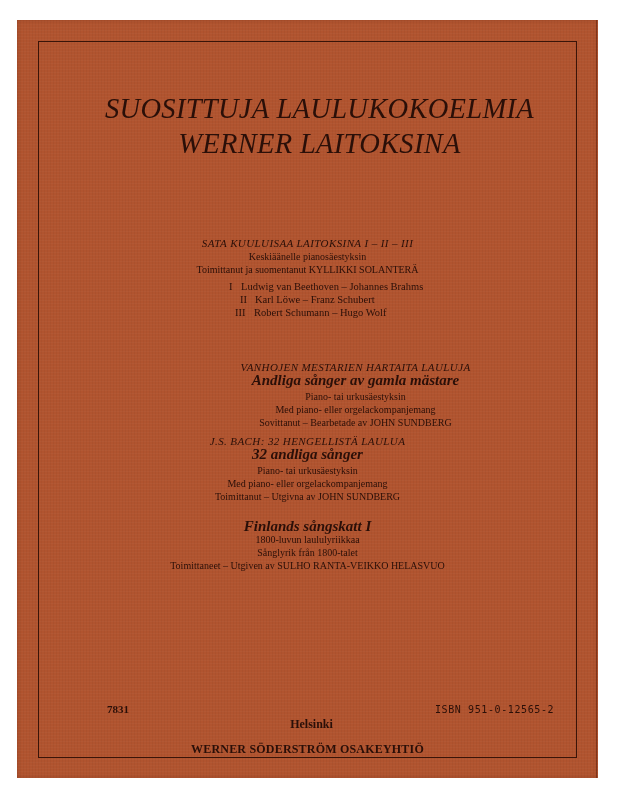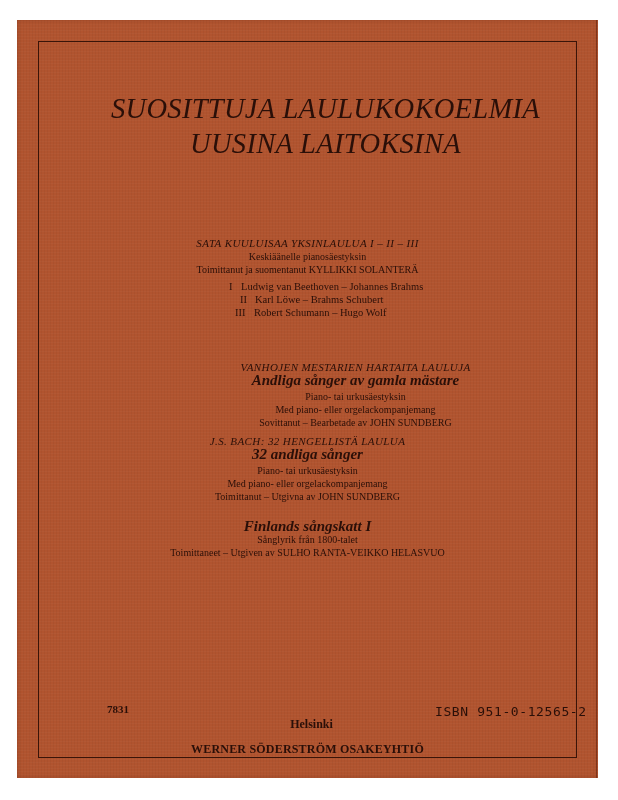--- a/index.html
+++ b/index.html
@@ -15,21 +15,21 @@
         repeating-linear-gradient(0deg, rgba(255,255,255,0.025) 0px, rgba(255,255,255,0.025) 1px, transparent 1px, transparent 3px);
       box-shadow: inset 0 0 4px rgba(80,20,0,0.25);
     }
     .spine-line {
       position: absolute; left: 596px; top: 20px; width: 1px; height: 758px; background: rgba(70,20,5,0.4);
     }
     .frame {
       position: absolute; left: 38px; top: 41px; width: 537px; height: 715px;
       border: 1.2px solid #3a1408;
     }
-    .text { position: absolute; left: 35px; width: 581px; text-align: center; color: #2a0f08; }
+    .text { position: absolute; left: 29px; width: 581px; text-align: center; color: #2a0f08; }
     .title {
       font-style: italic; font-size: 28.5px; letter-spacing: 0.3px; line-height: 34px;
     }
     .t1 { top: 92px; }
     .t2 { top: 127px; }
     .block { position: absolute; left: 17px; width: 581px; text-align: center; color: #2a0f08; }
     .heading { font-style: italic; font-size: 11px; letter-spacing: 0.4px; line-height: 13px; }
     .sub-it { font-style: italic; font-size: 15px; line-height: 13px; font-weight: bold; }
     .line { font-size: 10px; line-height: 13px; }
     .b1 { top: 237px; }
@@ -37,45 +37,45 @@
     .b3 { top: 435px; }
     .b4 { top: 520px; }
     .comp { font-size: 10.5px; line-height: 13px; position: relative; }
     .comp-row { position: relative; height: 13px; }
     .comp-row span { position: absolute; white-space: nowrap; }
     .gap4 { height: 4px; }
     .gap3 { height: 3px; }
     .footer-num { position: absolute; left: 107px; top: 703px; font-size: 11px; font-weight: bold; color: #2a0f08; }
     .footer-pub { position: absolute; left: 17px; width: 581px; top: 702px; text-align: center; font-size: 12px; font-weight: bold; color: #2a0f08; letter-spacing: 0.2px; margin-top: 40px; }
     .footer-city { position: absolute; left: 17px; width: 581px; top: 717px; text-align: center; font-size: 12px; font-weight: bold; color: #2a0f08; padding-left: 8px; box-sizing: border-box; }
-    .footer-isbn { position: absolute; left: 435px; top: 704px; font-family: "DejaVu Sans Mono", "Liberation Mono", monospace; font-size: 13px; letter-spacing: 0.6px; color: #2a0f08; }
+    .footer-isbn { position: absolute; left: 435px; top: 704px; font-family: "DejaVu Sans Mono", "Liberation Mono", monospace; font-size: 10px; letter-spacing: 0.6px; color: #2a0f08; }
   </style>
 </head>
 <body>
 
 <div class="cover"></div>
 <div class="spine-line"></div>
 <div class="frame"></div>
 
 <div class="text title t1">SUOSITTUJA LAULUKOKOELMIA</div>
-<div class="text title t2">UUSINA LAITOKSINA</div>
+<div class="text title t2">WERNER LAITOKSINA</div>
 
 <div class="block b1">
-  <div class="heading">SATA KUULUISAA YKSINLAULUA   I – II – III</div>
+  <div class="heading">SATA KUULUISAA LAITOKSINA   I – II – III</div>
   <div class="line">Keskiäänelle pianosäestyksin</div>
   <div class="line">Toimittanut ja suomentanut KYLLIKKI SOLANTERÄ</div>
   <div class="gap4"></div>
   <div class="comp">
     <div class="comp-row">
       <span style="left:212px">I</span>
       <span style="left:224px">Ludwig van Beethoven – Johannes Brahms</span>
     </div>
     <div class="comp-row">
       <span style="left:223px">II</span>
-      <span style="left:238px">Karl Löwe – Brahms Schubert</span>
+      <span style="left:238px">Karl Löwe – Franz Schubert</span>
     </div>
     <div class="comp-row">
       <span style="left:218px">III</span>
       <span style="left:237px">Robert Schumann – Hugo Wolf</span>
     </div>
   </div>
 </div>
 
 <div class="block b2">
   <div class="heading">VANHOJEN MESTARIEN HARTAITA LAULUJA</div>
@@ -90,20 +90,21 @@
   <div class="heading">J.S. BACH: 32 HENGELLISTÄ LAULUA</div>
   <div class="sub-it">32 andliga sånger</div>
   <div class="gap3"></div>
   <div class="line">Piano- tai urkusäestyksin</div>
   <div class="line">Med piano- eller orgelackompanjemang</div>
   <div class="line">Toimittanut – Utgivna av JOHN SUNDBERG</div>
 </div>
 
 <div class="block b4">
   <div class="sub-it">Finlands sångskatt I</div>
+  <div class="line">1800-luvun  laululyriikkaa</div>
   <div class="line">Sånglyrik från 1800-talet</div>
   <div class="line">Toimittaneet – Utgiven av SULHO RANTA-VEIKKO HELASVUO</div>
 </div>
 
 <div class="footer-num">7831</div>
 <div class="footer-pub">WERNER SÖDERSTRÖM OSAKEYHTIÖ</div>
 <div class="footer-city">Helsinki</div>
 <div class="footer-isbn">ISBN 951-0-12565-2</div>
 
 </body></html>

